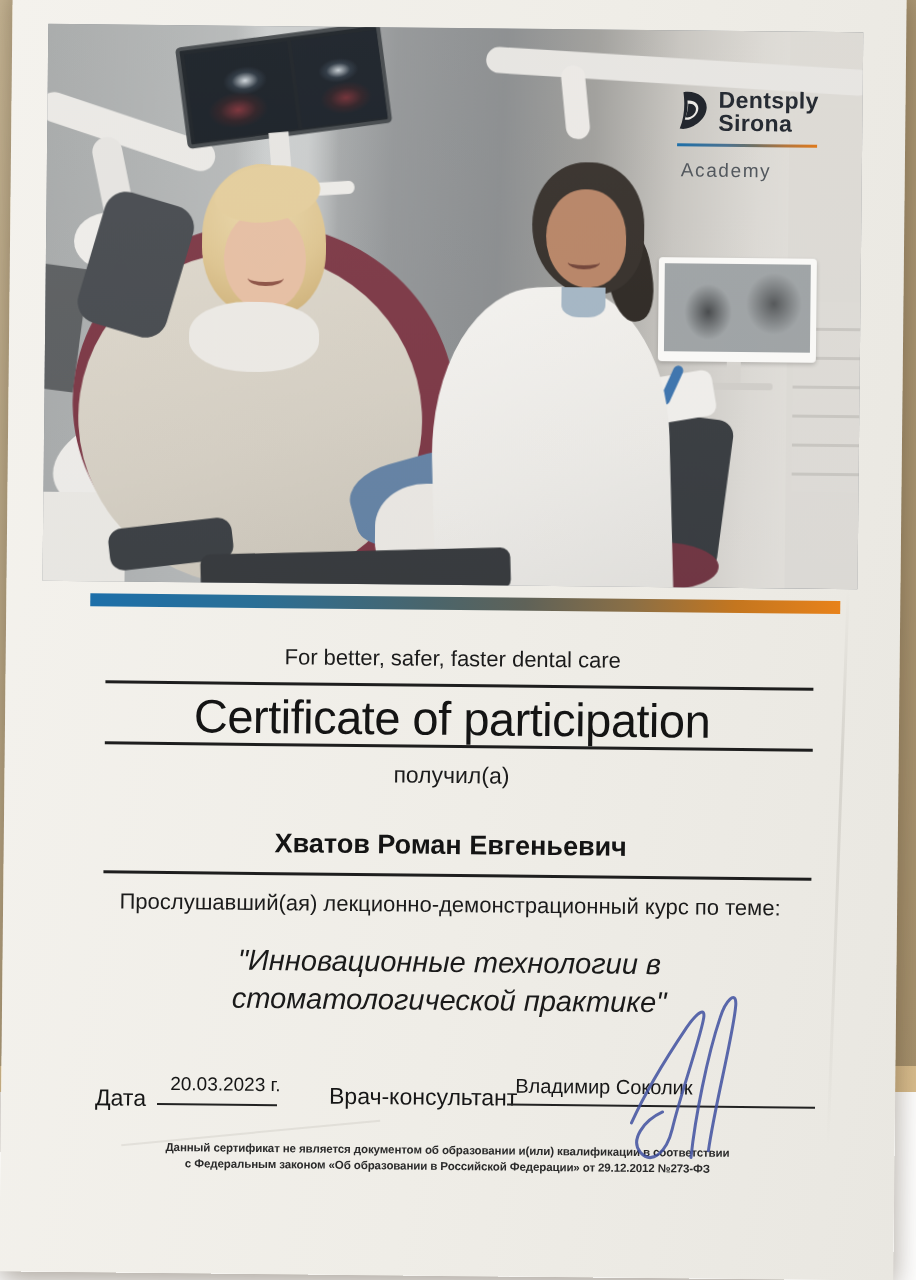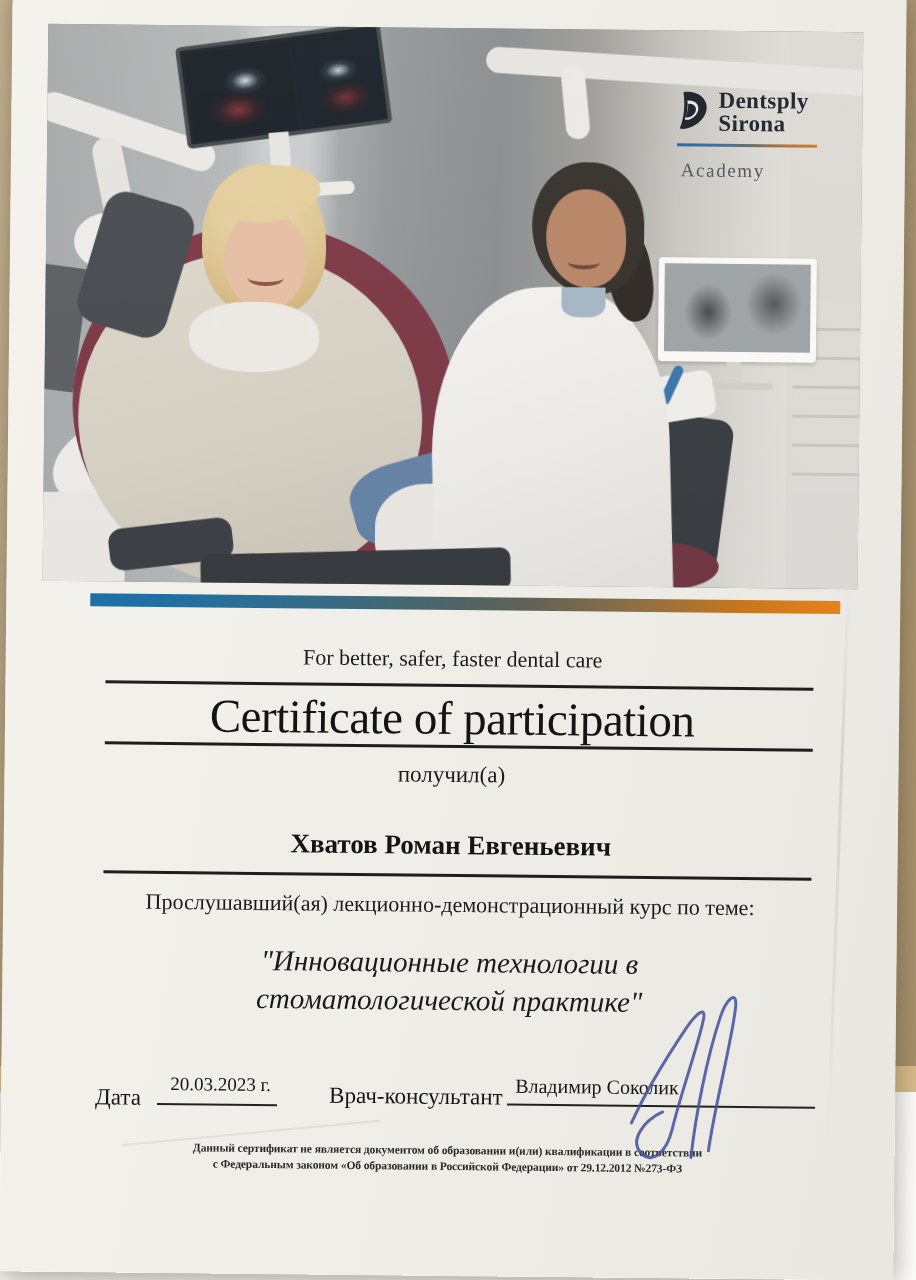--- a/index.html
+++ b/index.html
@@ -1,19 +1,19 @@
 <!DOCTYPE html>
 <html><head>
 <meta charset="utf-8">
 <style>
   * { margin:0; padding:0; box-sizing:border-box; }
   html,body { width:916px; height:1280px; overflow:hidden;
     font-family:"Liberation Sans", sans-serif; }
   .scene { position:relative; width:916px; height:1092px;
-    background:linear-gradient(115deg,#c9b897 0%,#bcaa88 30%,#b09c79 58%,#a6916d 100%);font-family:Liberation Serif, serif; }
+    background:linear-gradient(115deg,#c9b897 0%,#bcaa88 30%,#b09c79 58%,#a6916d 100%); }
   .scene::after { content:""; position:absolute; left:0; bottom:0; width:100%; height:26px;
     background:linear-gradient(90deg,#e6cc9c,#eed6a8 40%,#d9bd8d); }
   .paper { position:absolute; left:6px; top:-16px; width:894px; height:1292px;
     background:linear-gradient(100deg,#f4f2ed 0%,#efede7 55%,#e9e7e1 100%);
     box-shadow:0 8px 30px rgba(60,45,25,.45);
     transform:rotate(0.6deg); transform-origin:50% 50%; z-index:2; }
   .crease-v { position:absolute; right:58px; top:600px; width:3px; height:560px;
     background:linear-gradient(180deg,rgba(120,115,105,0) 0%,rgba(120,115,105,.18) 30%,rgba(120,115,105,.10) 70%,rgba(120,115,105,0)); transform:rotate(1.5deg); }
   .crease-d { position:absolute; left:120px; top:1150px; width:260px; height:2px;
     background:rgba(120,115,105,.12); transform:rotate(-6deg); }

